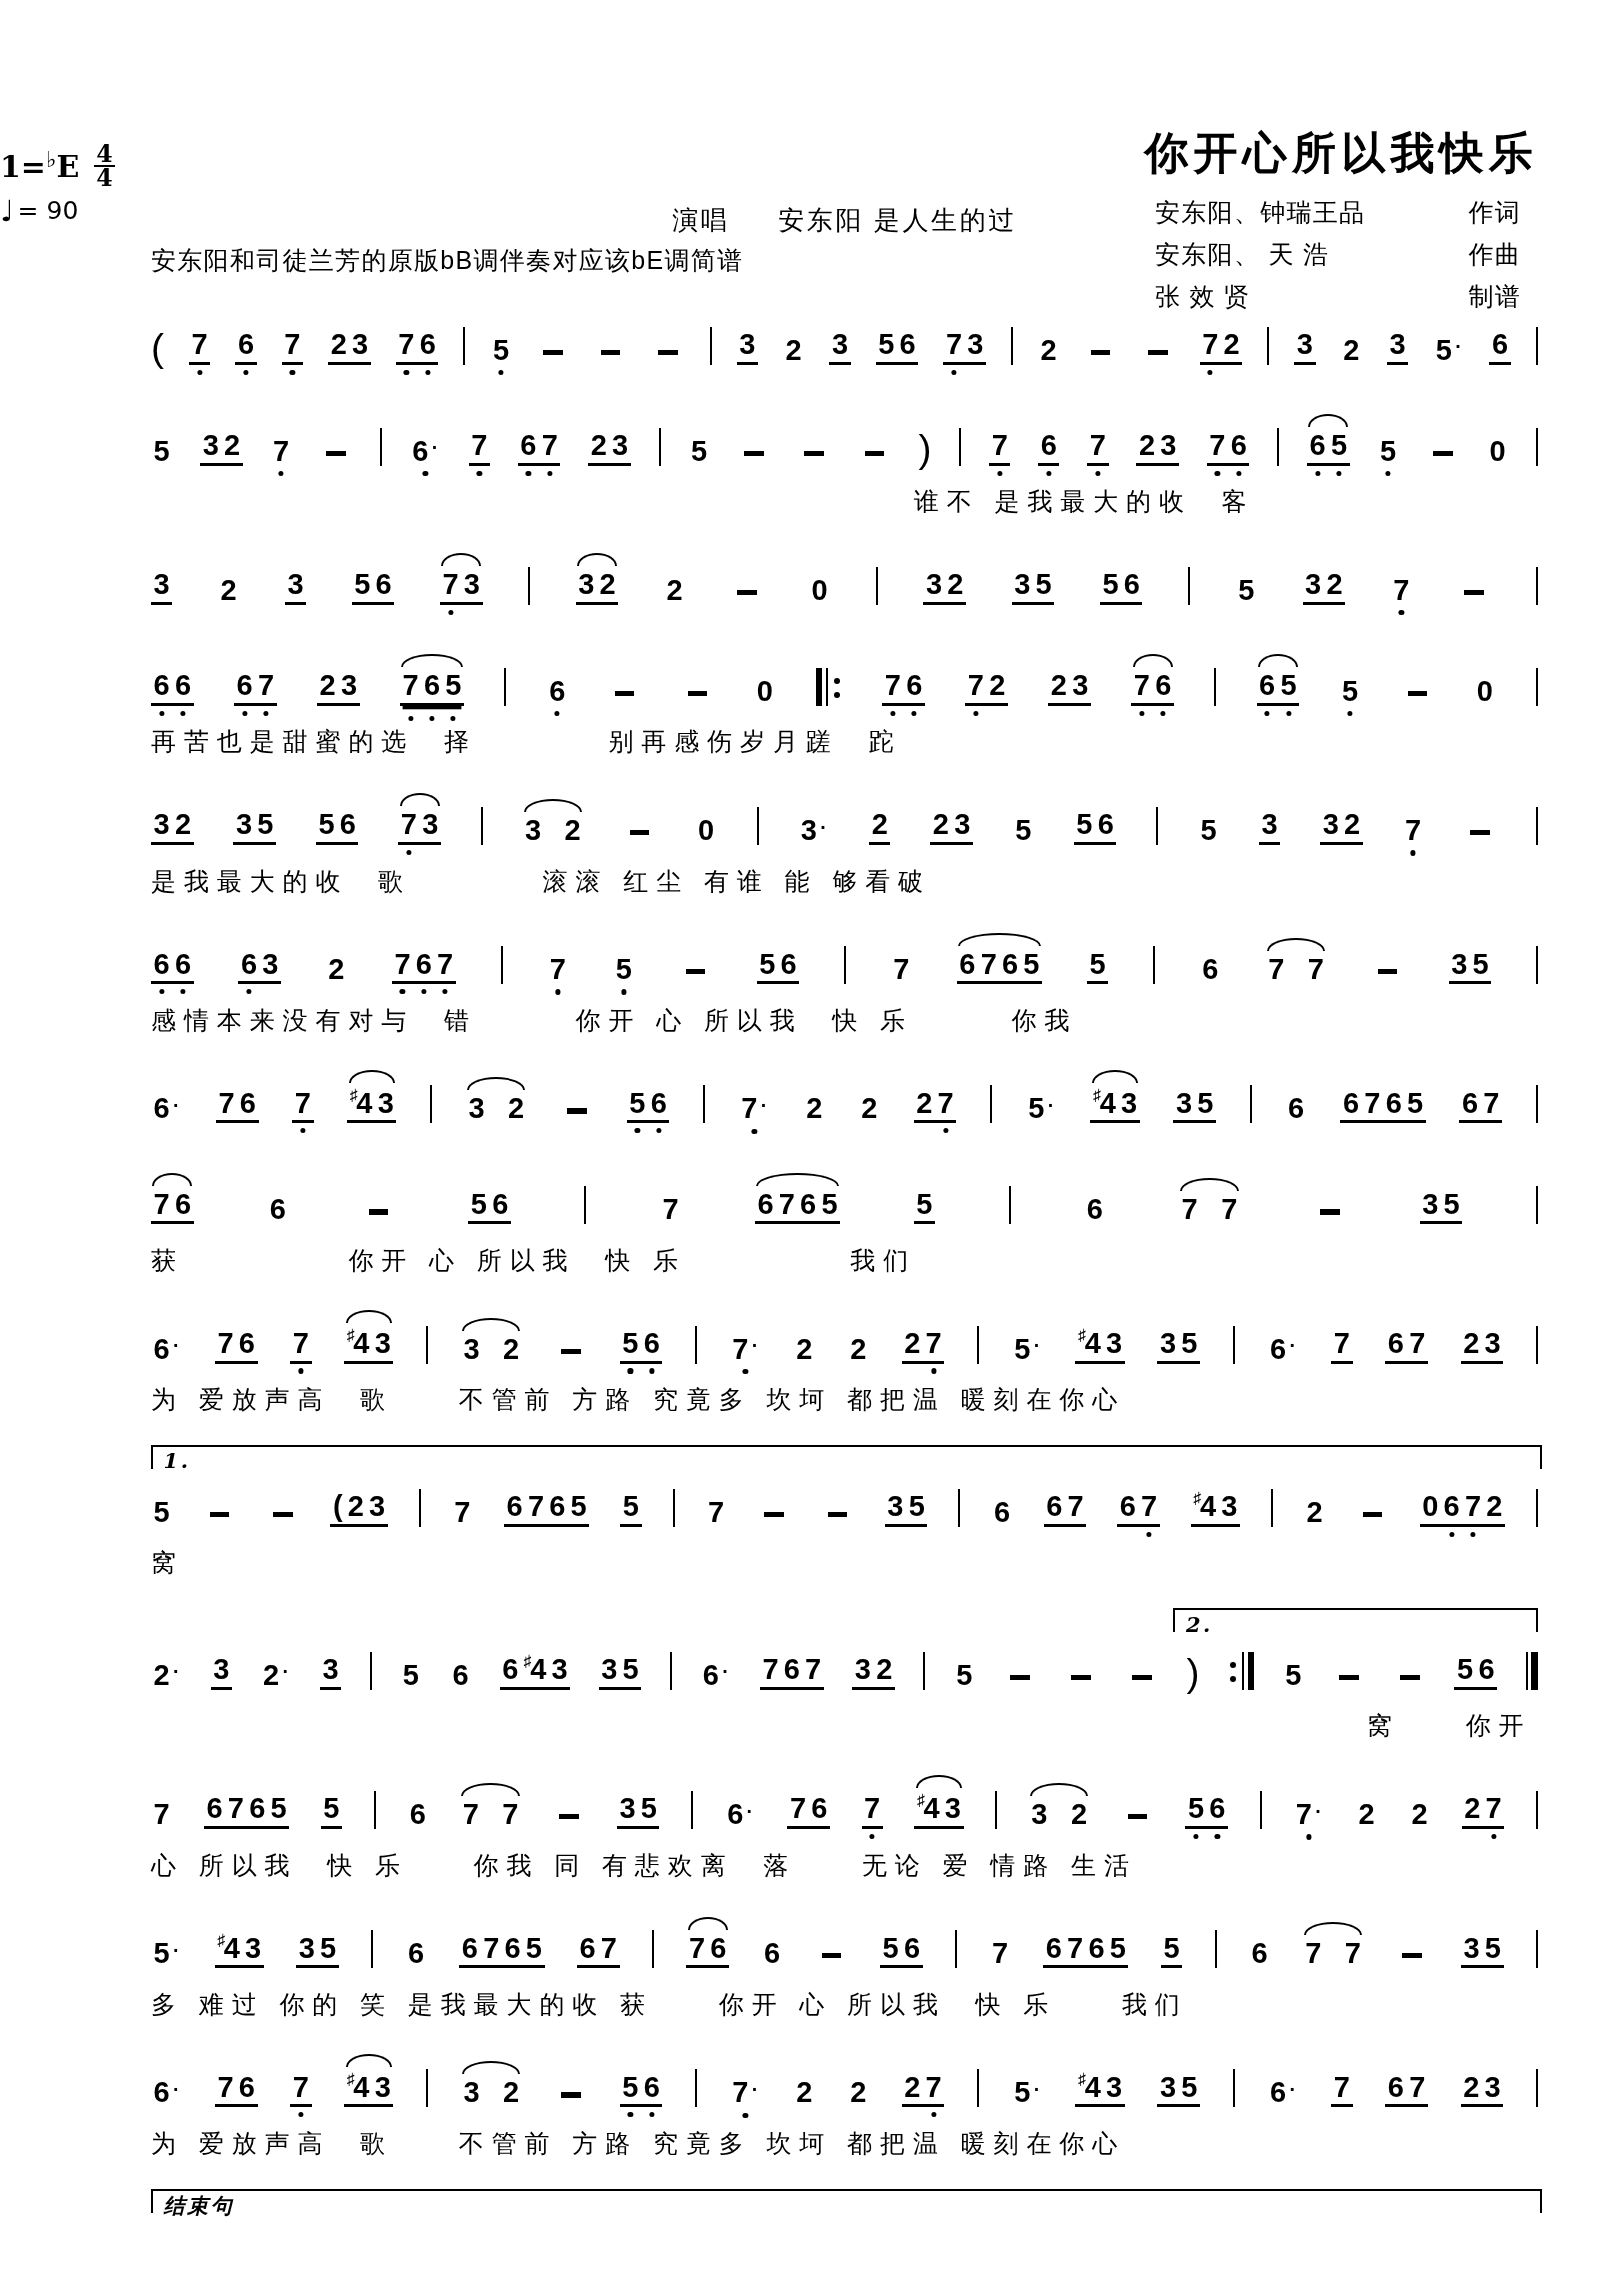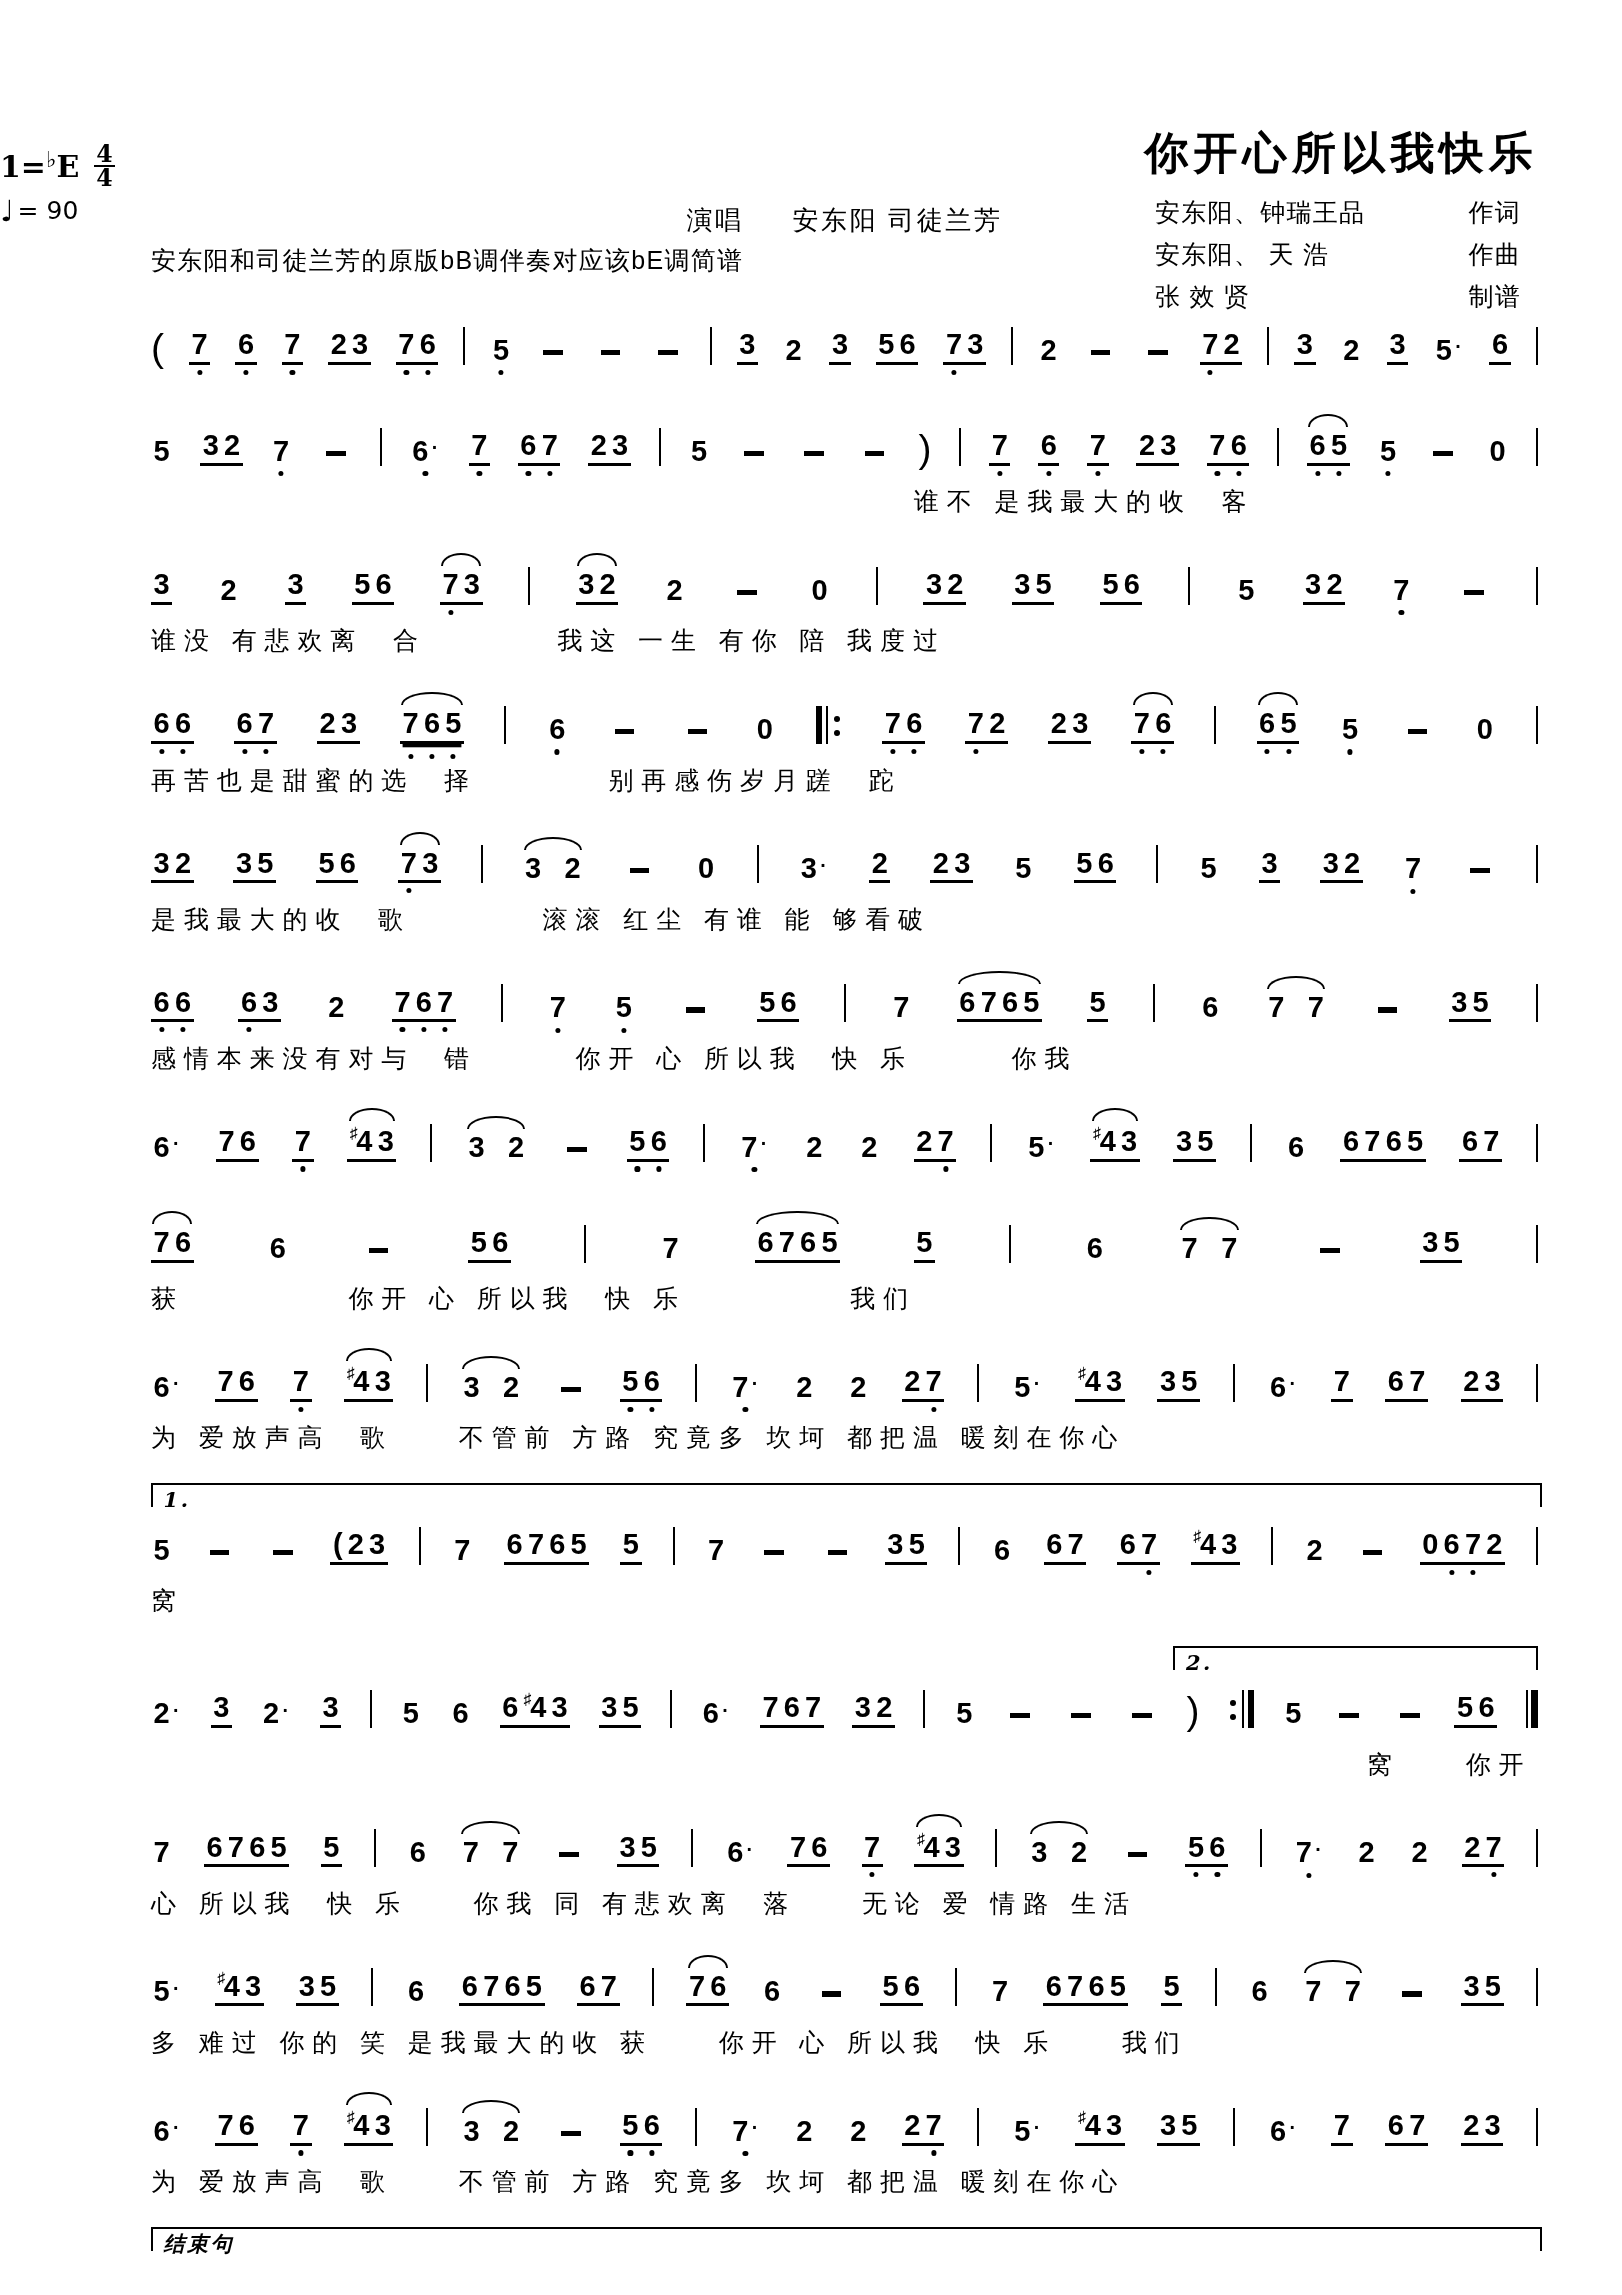--- a/index.html
+++ b/index.html
@@ -69,21 +69,21 @@
         </span>
       </div>
       <div class="temporow">
         <span class="q">♩</span>
         <span>= 90</span>
       </div>
     </div>
 
     <div class="perfrow">
       <span class="plabel">演唱</span>
-      <span>安东阳 司徒兰芳</span>
+      <span>安东阳 是人生的过</span>
     </div>
     <div class="subtitle">安东阳和司徒兰芳的原版bB调伴奏对应该bE调简谱</div>
 
     <div class="credits">
       <div class="credit">
         <span>安东阳、钟瑞王品</span>
         <span>作词</span>
       </div>
       <div class="credit">
         <span>安东阳、 天  浩</span>
@@ -319,21 +319,20 @@
               <span class="note">2</span>
             </span>
             <span class="grp">
               <span class="note lo">7</span>
             </span>
             <span class="dashN"></span>
             <span class="cluster">
               <span class="bar"></span>
             </span>
           </div>
-          <div class="lyr">谁没 有悲欢离  合　　　　我这 一生 有你 陪 我度过</div>
         </div>
         <div class="sys">
           <div class="noteline">
             <span class="grp b1">
               <span class="note lo">6</span>
               <span class="note lo">6</span>
             </span>
             <span class="grp b1">
               <span class="note lo">6</span>
               <span class="note lo">7</span>

